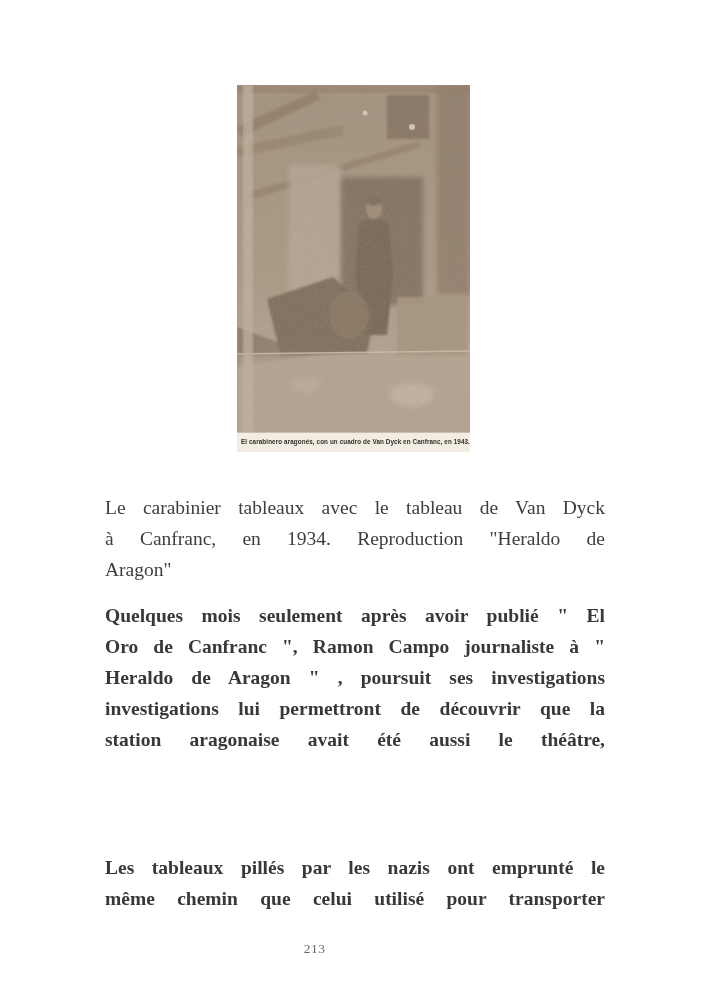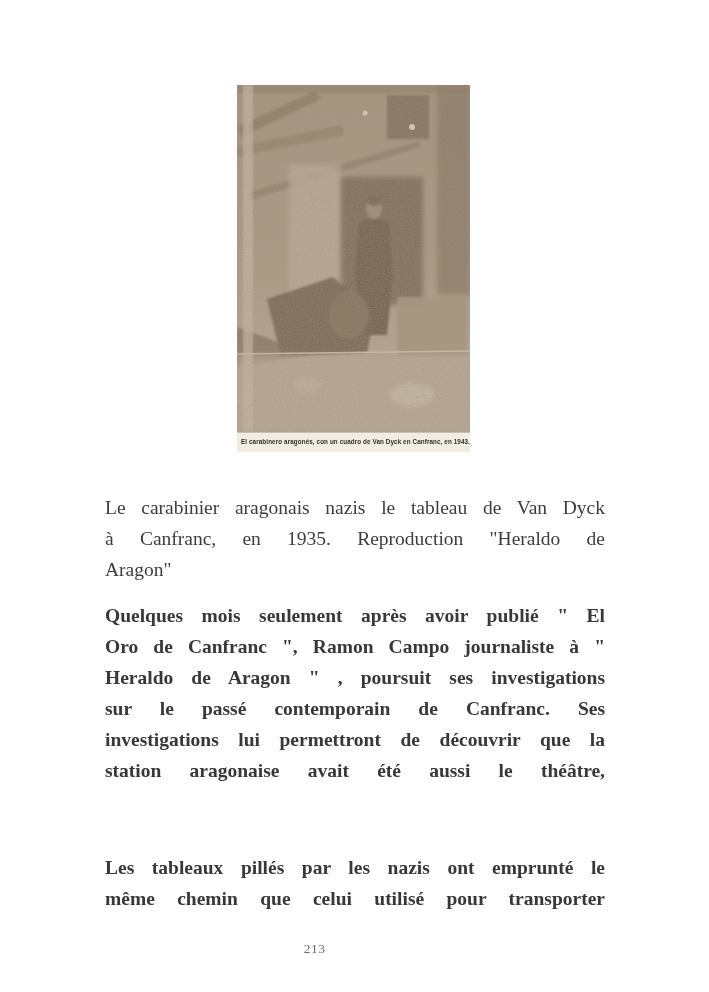--- a/index.html
+++ b/index.html
@@ -137,30 +137,29 @@
         <circle cx="128" cy="28" r="2.5" fill="#f4ecdb"></circle>
         <circle cx="175" cy="42" r="3" fill="#f4ecdb"></circle>
 
         <rect width="233" height="347" filter="url(#grain)" opacity="0.55"></rect>
       </svg>
     </div>
     <figcaption class="clip-caption">El carabinero aragonés, con un cuadro de Van Dyck en Canfranc, en 1943.</figcaption>
   </figure>
 
   <div class="para" style="top:492px;">
-    <div class="tline">Le carabinier aragonais nazis le tableau de Van Dyck</div>
-    <div class="tline">à Canfranc, en 1935. Reproduction "Heraldo de</div>
+    <div class="tline">Le carabinier tableaux avec le tableau de Van Dyck</div>
+    <div class="tline">à Canfranc, en 1934. Reproduction "Heraldo de</div>
     <div class="tline final">Aragon"</div>
   </div>
 
   <div class="para bold" style="top:600px;">
     <div class="tline">Quelques mois seulement après avoir publié " El</div>
     <div class="tline">Oro de Canfranc ", Ramon Campo journaliste à "</div>
     <div class="tline">Heraldo de Aragon " , poursuit ses investigations</div>
-    <div class="tline">sur le passé contemporain de Canfranc. Ses</div>
     <div class="tline">investigations lui permettront de découvrir que la</div>
     <div class="tline">station aragonaise avait été aussi le théâtre,</div>
   </div>
 
   <div class="para bold" style="top:852px;">
     <div class="tline">Les tableaux pillés par les nazis ont emprunté le</div>
     <div class="tline">même chemin que celui utilisé pour transporter</div>
   </div>
 
   <div class="page-number">213</div>

